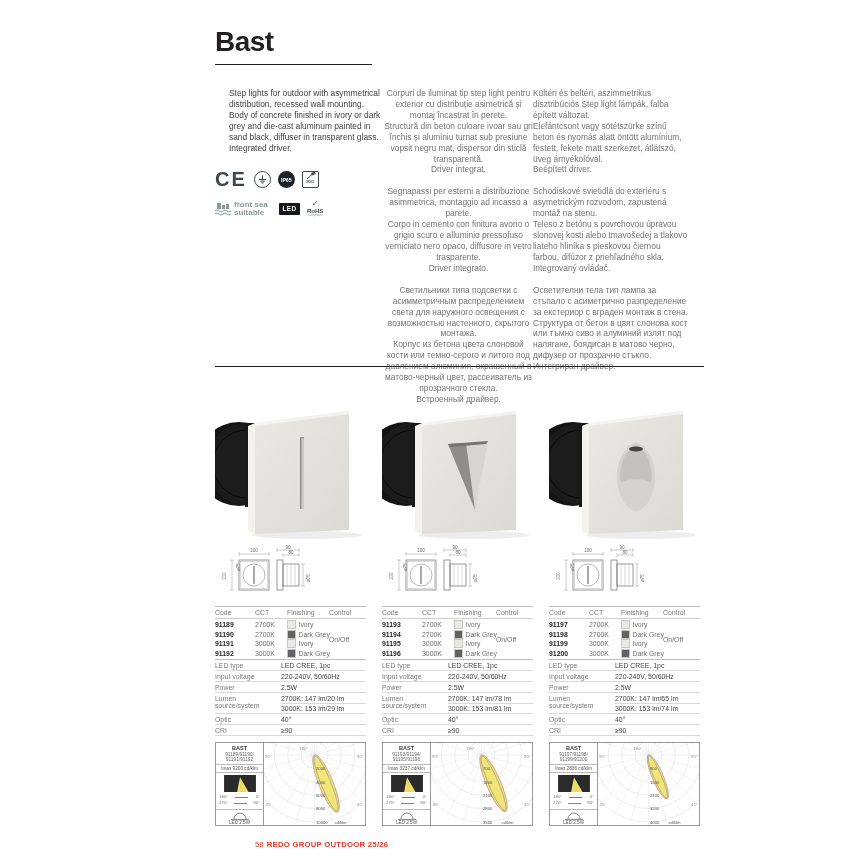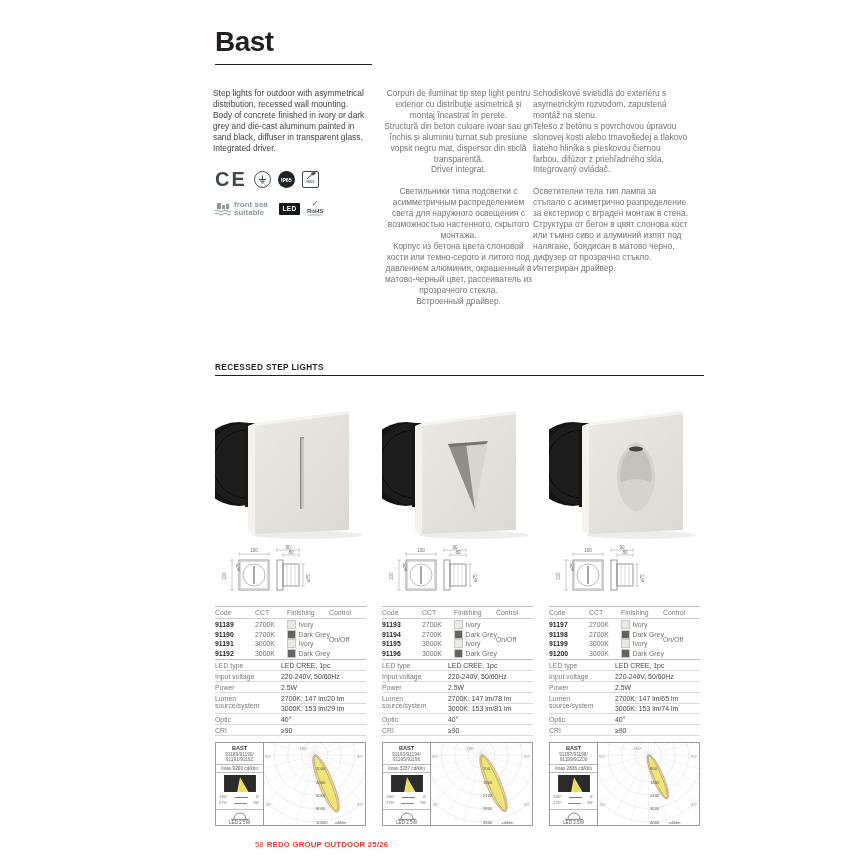--- a/index.html
+++ b/index.html
@@ -5,21 +5,21 @@
   html,body{margin:0;padding:0;background:#fff;}
   body{width:868px;height:868px;position:relative;font-family:"Liberation Sans","DejaVu Sans",sans-serif;color:#231f20;overflow:hidden;}
   .abs{position:absolute;}
   
   .title{left:215px;top:26px;font-size:28px;font-weight:800;letter-spacing:-0.5px;color:#231f20;}
   .title-rule{left:215px;top:64px;width:157px;height:1px;background:#231f20;}
   
   .desc{font-size:8.4px;line-height:1.3;white-space:pre-line;}
   .desc.en{color:#414141;font-weight:500;}
   .desc.other{color:#737373;margin-bottom:11px;}
-  .col1{left:213px;top:88px;width:152px;}
+  .col1{left:229px;top:88px;width:152px;}
   .col2{left:384px;top:88px;width:149px;text-align:center;}
   .col3{left:533px;top:88px;width:155px;}
   
   .certs{left:215px;top:168px;width:140px;color:#4c575c;}
   .cert-row{display:flex;align-items:center;gap:7px;}
   .cert-row+.cert-row{margin-top:9px;}
   .ce{font-size:20px;font-weight:700;letter-spacing:2px;color:#3f474b;}
   .earth{width:15px;height:15px;border:1.3px solid #3f474b;border-radius:50%;display:flex;align-items:center;justify-content:center;}
   .ip65{width:17px;height:17px;border-radius:50%;background:#1d2326;color:#fff;display:flex;align-items:center;justify-content:center;font-size:5.2px;font-weight:700;}
   .ik03{width:15px;height:15px;border:1.2px solid #3f474b;border-radius:2px;display:flex;flex-direction:column;align-items:center;justify-content:flex-start;}
@@ -124,36 +124,41 @@
       <span class="r-name">RoHS</span>
       <span class="r-sub">compliant</span>
     </span>
   </div>
 </div>
 
 <div class="abs col2">
   <div class="desc other">Corpuri de iluminat tip step light pentru exterior cu distribuție asimetrică și montaj încastrat în perete.
 Structură din beton culoare ivoar sau gri închis și aluminiu turnat sub presiune vopsit negru mat, dispersor din sticlă transparentă.
 Driver integrat.</div>
+  <div class="desc other">Segnapassi per esterni a distribuzione asimmetrica, montaggio ad incasso a parete.
+Corpo in cemento con finitura avorio o grigio scuro e alluminio pressofuso verniciato nero opaco, diffusore in vetro trasparente.
+Driver integrato.</div>
   <div class="desc other">Светильники типа подсветки с асимметричным распределением света для наружного освещения с возможностью настенного, скрытого монтажа.
 Корпус из бетона цвета слоновой кости или темно-серого и литого под давлением алюминия, окрашенный в матово-черный цвет, рассеиватель из прозрачного стекла.
 Встроенный драйвер.</div>
 </div>
 
 <div class="abs col3">
+  <div class="desc other">Kültéri és beltéri, aszimmetrikus disztribúciós Step light lámpák, falba épített változat.
+Elefántcsont vagy sötétszürke színű beton és nyomás alatt öntött alumínium, festett, fekete matt szerkezet, átlátszó, üveg árnyékolóval.
+Beépített driver.</div>
   <div class="desc other">Schodiskové svietidlá do exteriéru s asymetrickým rozvodom, zapustená montáž na stenu.
 Teleso z betónu s povrchovou úpravou slonovej kosti alebo tmavošedej a tlakovo liateho hliníka s pieskovou čiernou farbou, difúzor z priehľadného skla.
 Integrovaný ovládač.</div>
   <div class="desc other">Осветителни тела тип лампа за стъпало с асиметрично разпределение за екстериор с вграден монтаж в стена.
 Структура от бетон в цвят слонова кост или тъмно сиво и алуминий излят под налягане, боядисан в матово черно, дифузер от прозрачно стъкло.
 Интегриран драйвер.</div>
 </div>
 
 <div class="abs section">
-  <div class="s-label">RECESSED STEP LIGHTS</div>
   <div class="s-rule"></div>
 </div>
 
 <div class="abs products">
 
   <div class="product-col">
     <div class="photo"><svg viewBox="0 0 151 150" width="151" height="150">
           <defs>
             <linearGradient id="pg0" x1="0" y1="0" x2="1" y2="1">
               <stop offset="0" stop-color="#ecebe6"></stop>

